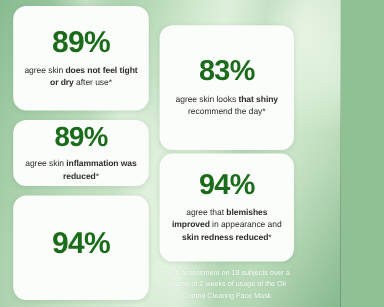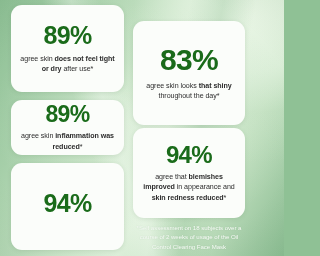--- a/index.html
+++ b/index.html
@@ -101,21 +101,21 @@
   #card-1 { left: 11px;  top: 5px;   width: 113px; height: 87px; }
   #card-1 .pct   { font-size: 25px; margin-bottom: 6px; }
 
   #card-2 { left: 11px;  top: 100px; width: 113px; height: 55px; }
   #card-2 .pct   { font-size: 23px; margin-bottom: 5px; }
 
   #card-3 { left: 11px;  top: 163px; width: 113px; height: 87px; }
   #card-3 .pct   { font-size: 25px; margin-bottom: 6px; }
 
   #card-4 { left: 133px; top: 21px;  width: 112px; height: 104px; }
-  #card-4 .pct   { font-size: 30px; margin-bottom: 6px; }
+  #card-4 .pct   { font-size: 24px; margin-bottom: 6px; }
 
   #card-5 { left: 133px; top: 128px; width: 112px; height: 90px; }
   #card-5 .pct   { font-size: 24px; margin-bottom: 5px; }
 
   
   #footnote {
     position: absolute;
     left: 131px;
     top: 223px;
     width: 116px;
@@ -148,21 +148,21 @@
     <div class="pct">89%</div>
     <div class="claim"><span>agree skin </span><b>inflammation was reduced</b><span>*</span></div>
   </div>
 
   <div class="card" id="card-3">
     <div class="pct">94%</div>
   </div>
 
   <div class="card" id="card-4">
     <div class="pct">83%</div>
-    <div class="claim"><span>agree skin looks </span><b>that shiny</b><span> throughout the day*</span></div>
+    <div class="claim"><span>agree skin looks </span><b>that shiny</b><span> recommend the day*</span></div>
   </div>
 
   <div class="card" id="card-5">
     <div class="pct">94%</div>
     <div class="claim"><span>agree that </span><b>blemishes improved</b><span> in appearance and </span><b>skin redness reduced</b><span>*</span></div>
   </div>
 
   <div id="footnote">*Self assessment on 18 subjects over a course of 2 weeks of usage of the Oil Control Clearing Face Mask</div>
 
 </div>

